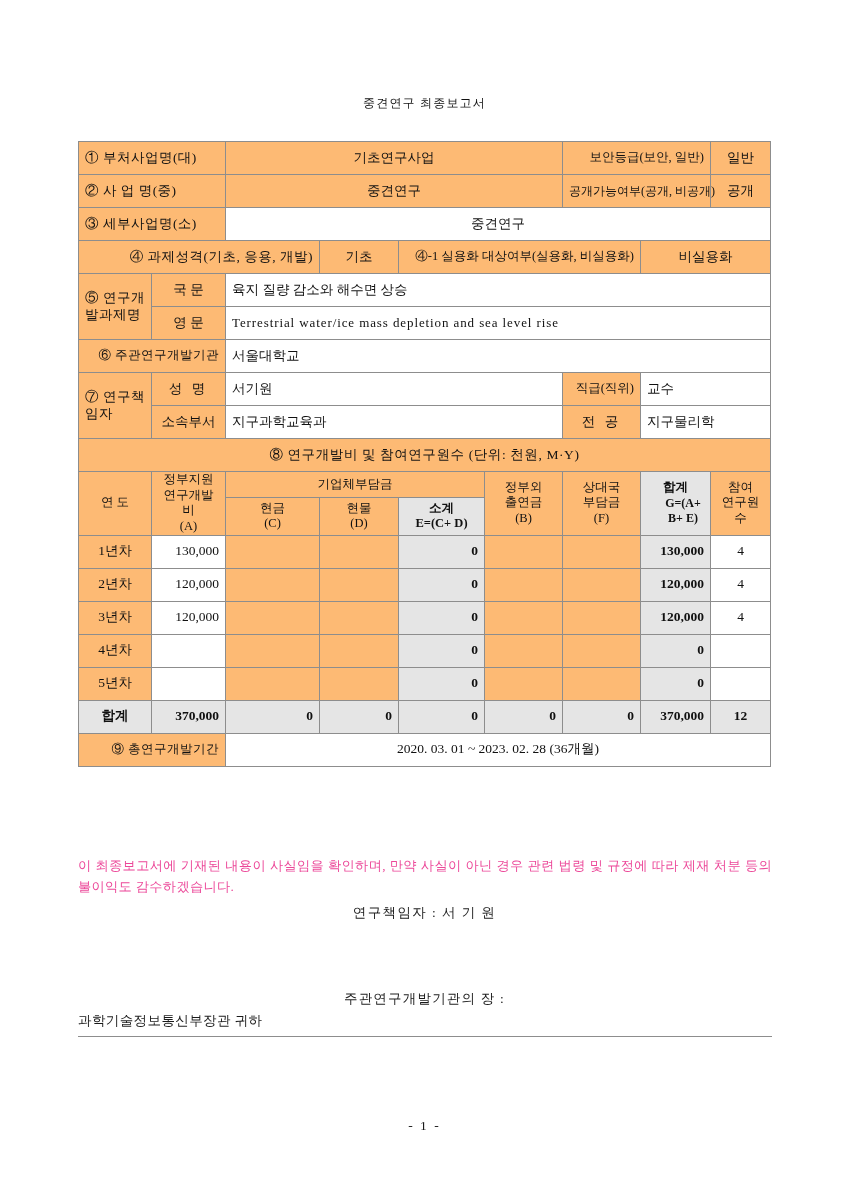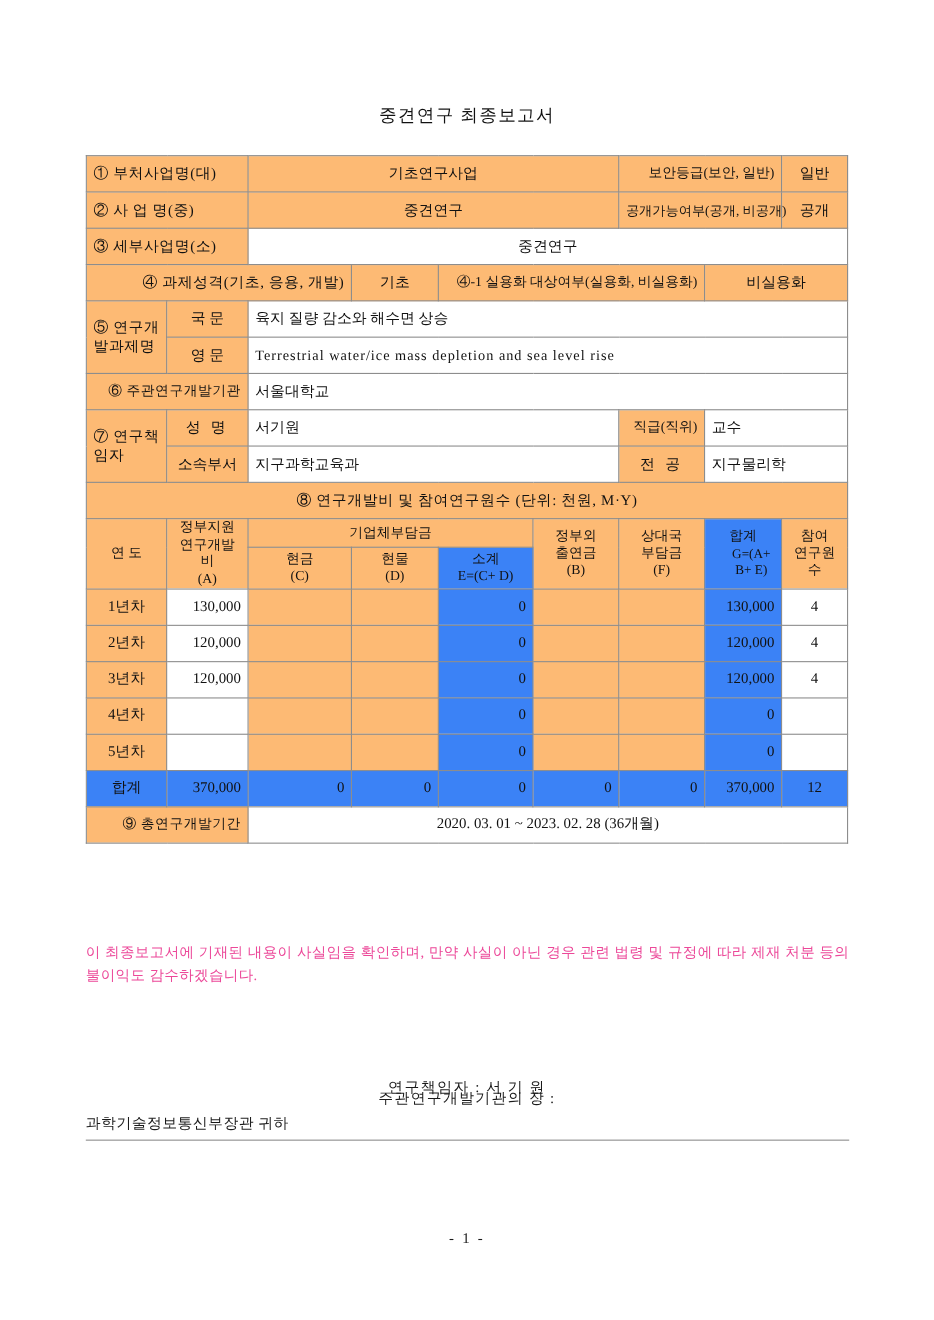--- a/index.html
+++ b/index.html
@@ -23,21 +23,21 @@
     height: 1200px;
   }
 
   
   .doc-title {
     position: absolute;
     left: 0;
     top: 95px;
     width: 849px;
     text-align: center;
-    font-size: 16px;
+    font-size: 12px;
     letter-spacing: 1.2px;
     color: #111;
   }
 
   
   table.main {
     position: absolute;
     left: 78px;
     top: 141px;
     width: 692px;
@@ -48,21 +48,21 @@
   table.main td {
     border: 1px solid #8d8d8d;
     padding: 0 6px;
     vertical-align: middle;
     line-height: 1.25;
     height: 32px;
     color: #111;
   }
   .sh   { background: #fdba74; }   
   .wh   { background: #ffffff; }
-  .or   { background: #3b82f6; }   
+  .or   { background: #e5e5e5; font-weight: bold; }   
   .ctr  { text-align: center; }
   .lft  { text-align: left; }
   .rgt  { text-align: right; }
   .lbl  { letter-spacing: 0.5px; }
   .sp3  { letter-spacing: 3px; }
   .eng  { font-size: 13px; letter-spacing: 0.9px; }
   .tall { height: 44px; }
   .thin { font-size: 12.5px; }
   .small{ font-size: 12px; margin-left: 15px; }
   .nowrap { white-space: nowrap; text-align: right; }
@@ -100,21 +100,21 @@
     left: 0;
     top: 916px;
     width: 849px;
     text-align: center;
     font-size: 13.5px;
     letter-spacing: 2px;
   }
   .sig1 {
     position: absolute;
     left: 0;
-    top: 980px;
+    top: 904px;
     width: 849px;
     text-align: center;
     font-size: 13.5px;
     letter-spacing: 1.4px;
   }
   .sig2 {
     position: absolute;
     left: 0;
     top: 990px;
     width: 849px;

